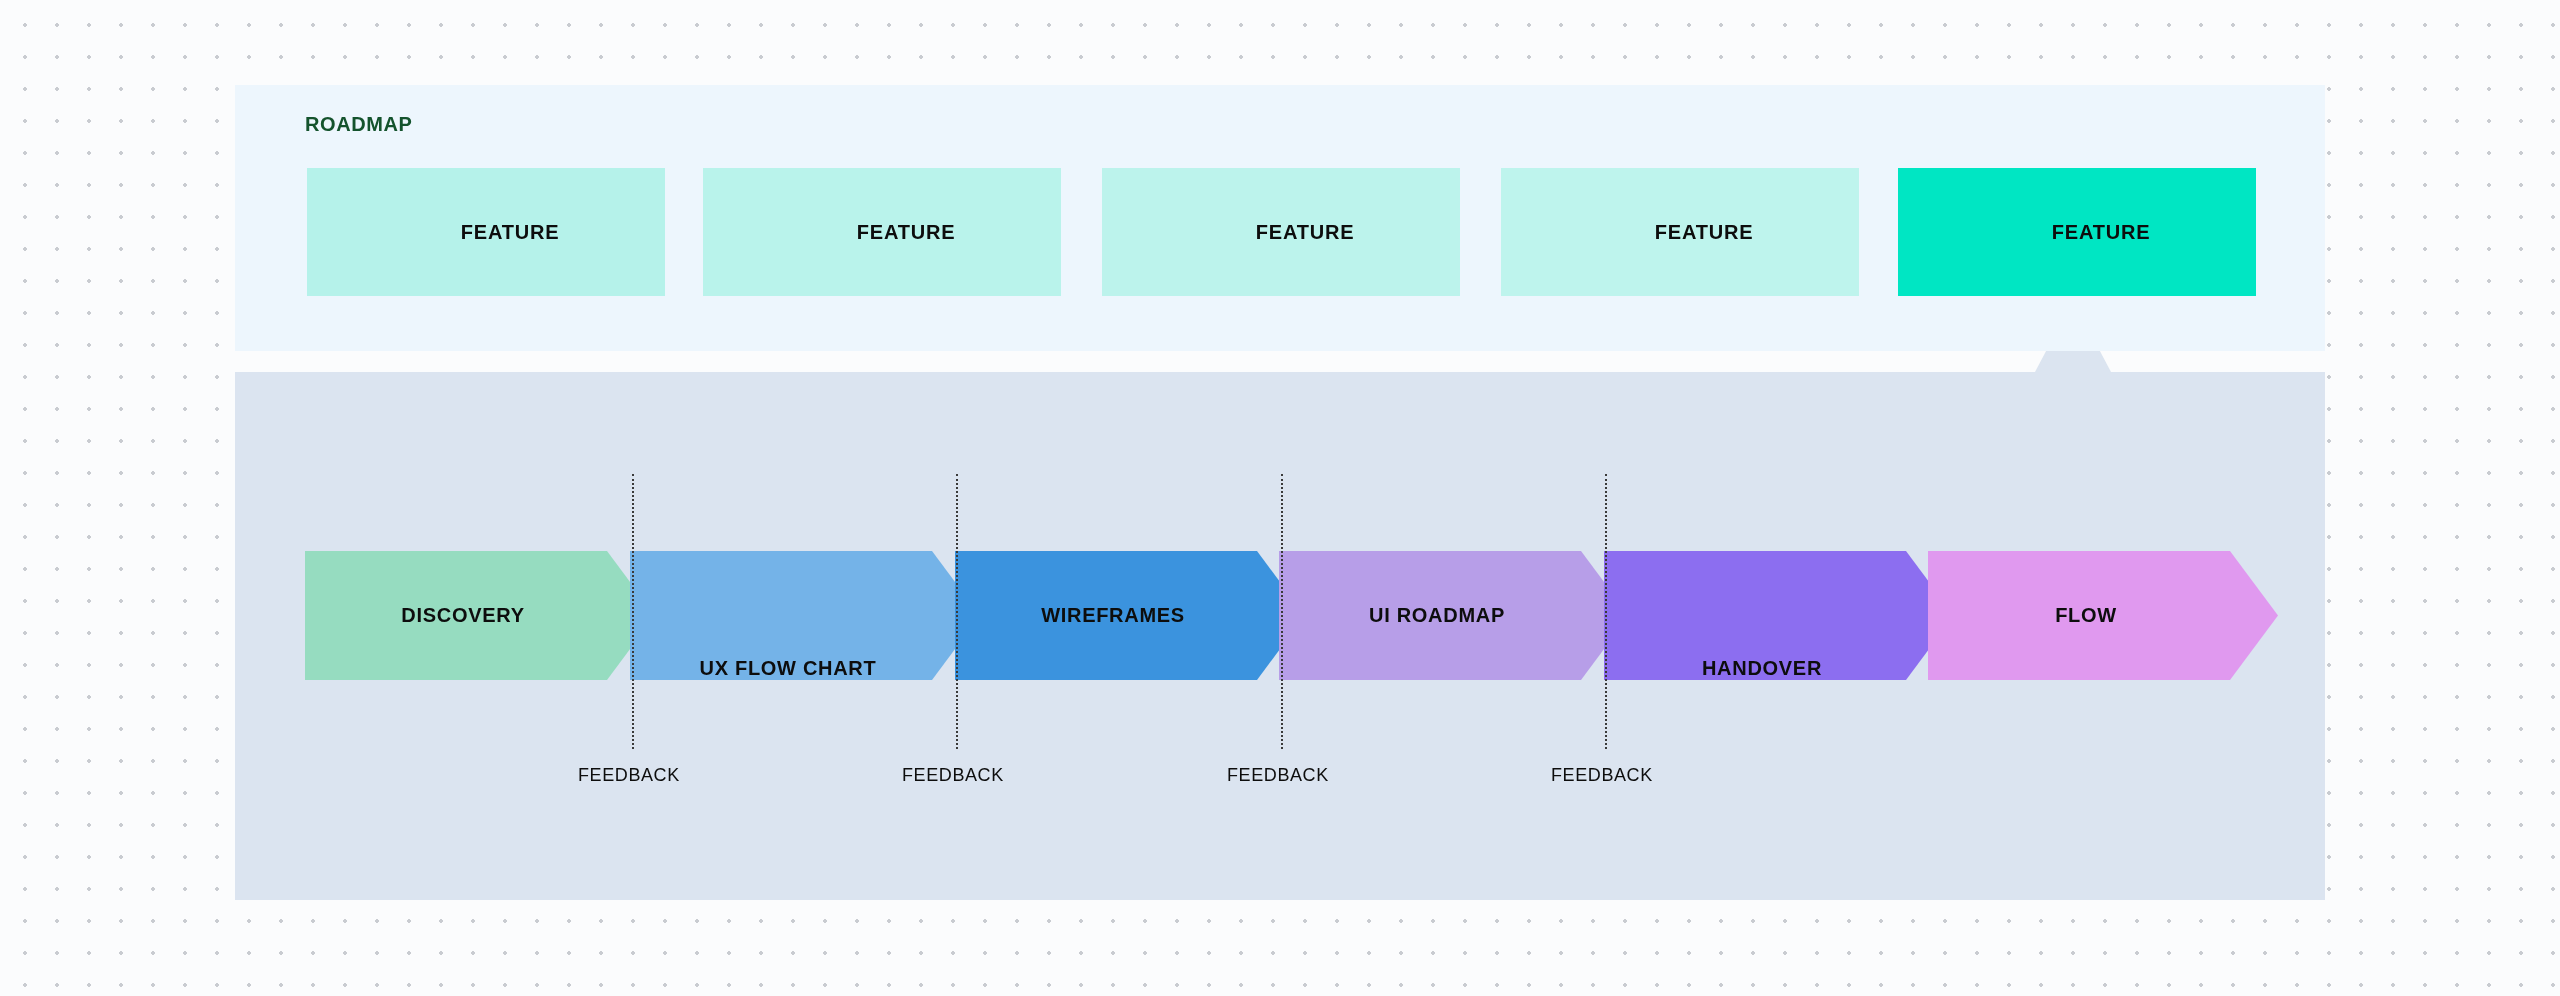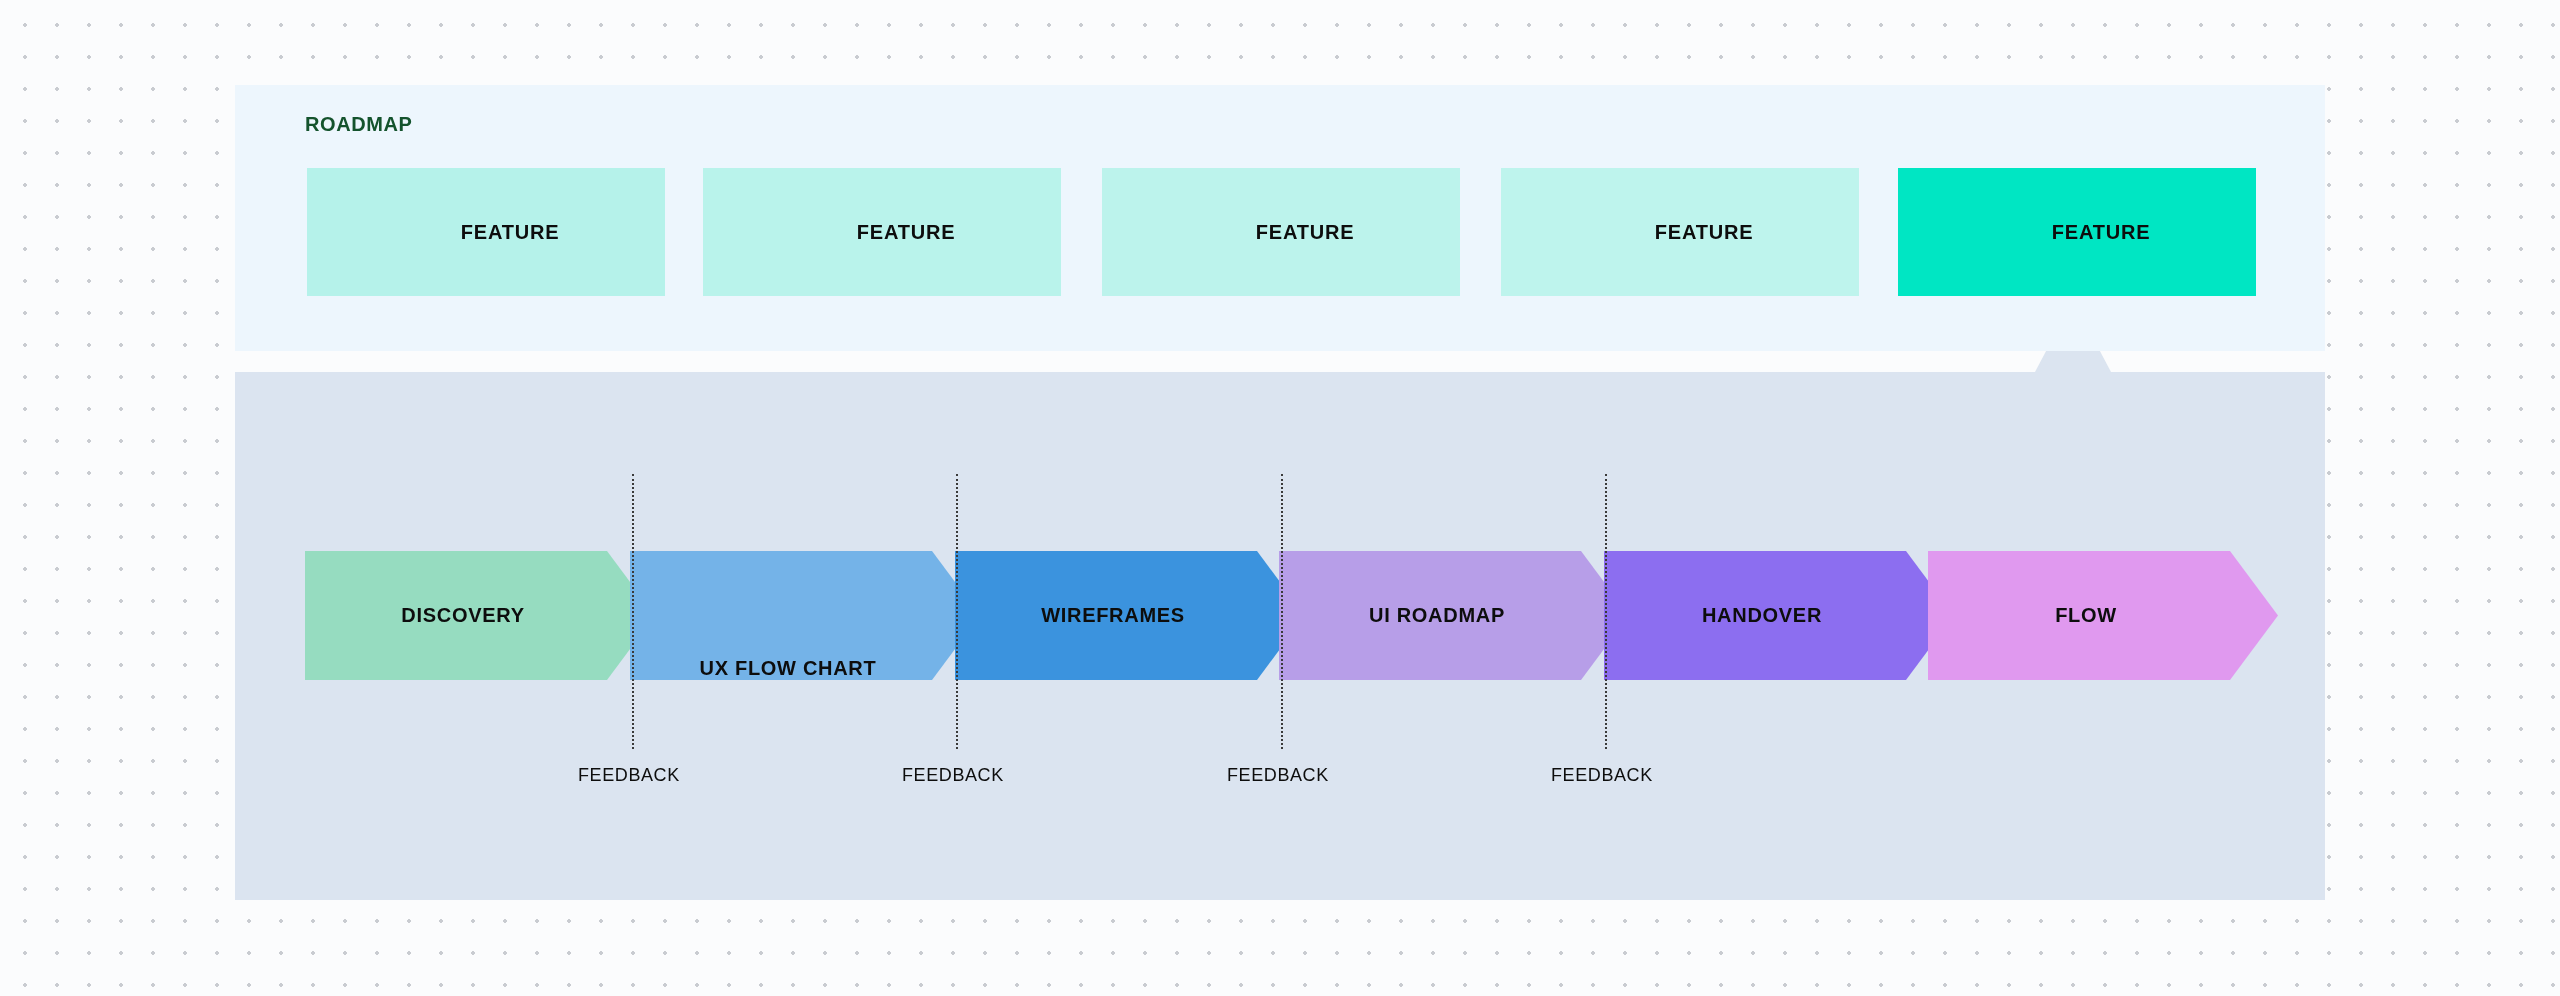--- a/index.html
+++ b/index.html
@@ -166,21 +166,21 @@
     </div>
     <div class="chevron" style="left: 630px; width: 350px; background: rgb(116, 179, 232); align-items: flex-end;">
       <span class="chevron-label">UX FLOW CHART</span>
     </div>
     <div class="chevron" style="left: 955px; width: 350px; background: rgb(59, 147, 222); align-items: center;">
       <span class="chevron-label">WIREFRAMES</span>
     </div>
     <div class="chevron" style="left: 1279px; width: 350px; background: rgb(183, 158, 232);">
       <span class="chevron-label">UI ROADMAP</span>
     </div>
-    <div class="chevron" style="left: 1604px; width: 350px; background: rgb(140, 110, 240);">
+    <div class="chevron" style="left: 1604px; width: 350px; background: rgb(140, 110, 240); align-items: flex-end;">
       <span class="chevron-label">HANDOVER</span>
     </div>
     <div class="chevron" style="left: 1928px; width: 350px; background: rgb(224, 153, 239);">
       <span class="chevron-label">FLOW</span>
     </div>
   </div>
 <div id="feedback-markers">
     <div class="feedback-line" style="left: 632px;"></div>
     <div class="feedback-label" style="left: 578px;">FEEDBACK</div>
     <div class="feedback-line" style="left: 956px;"></div>

